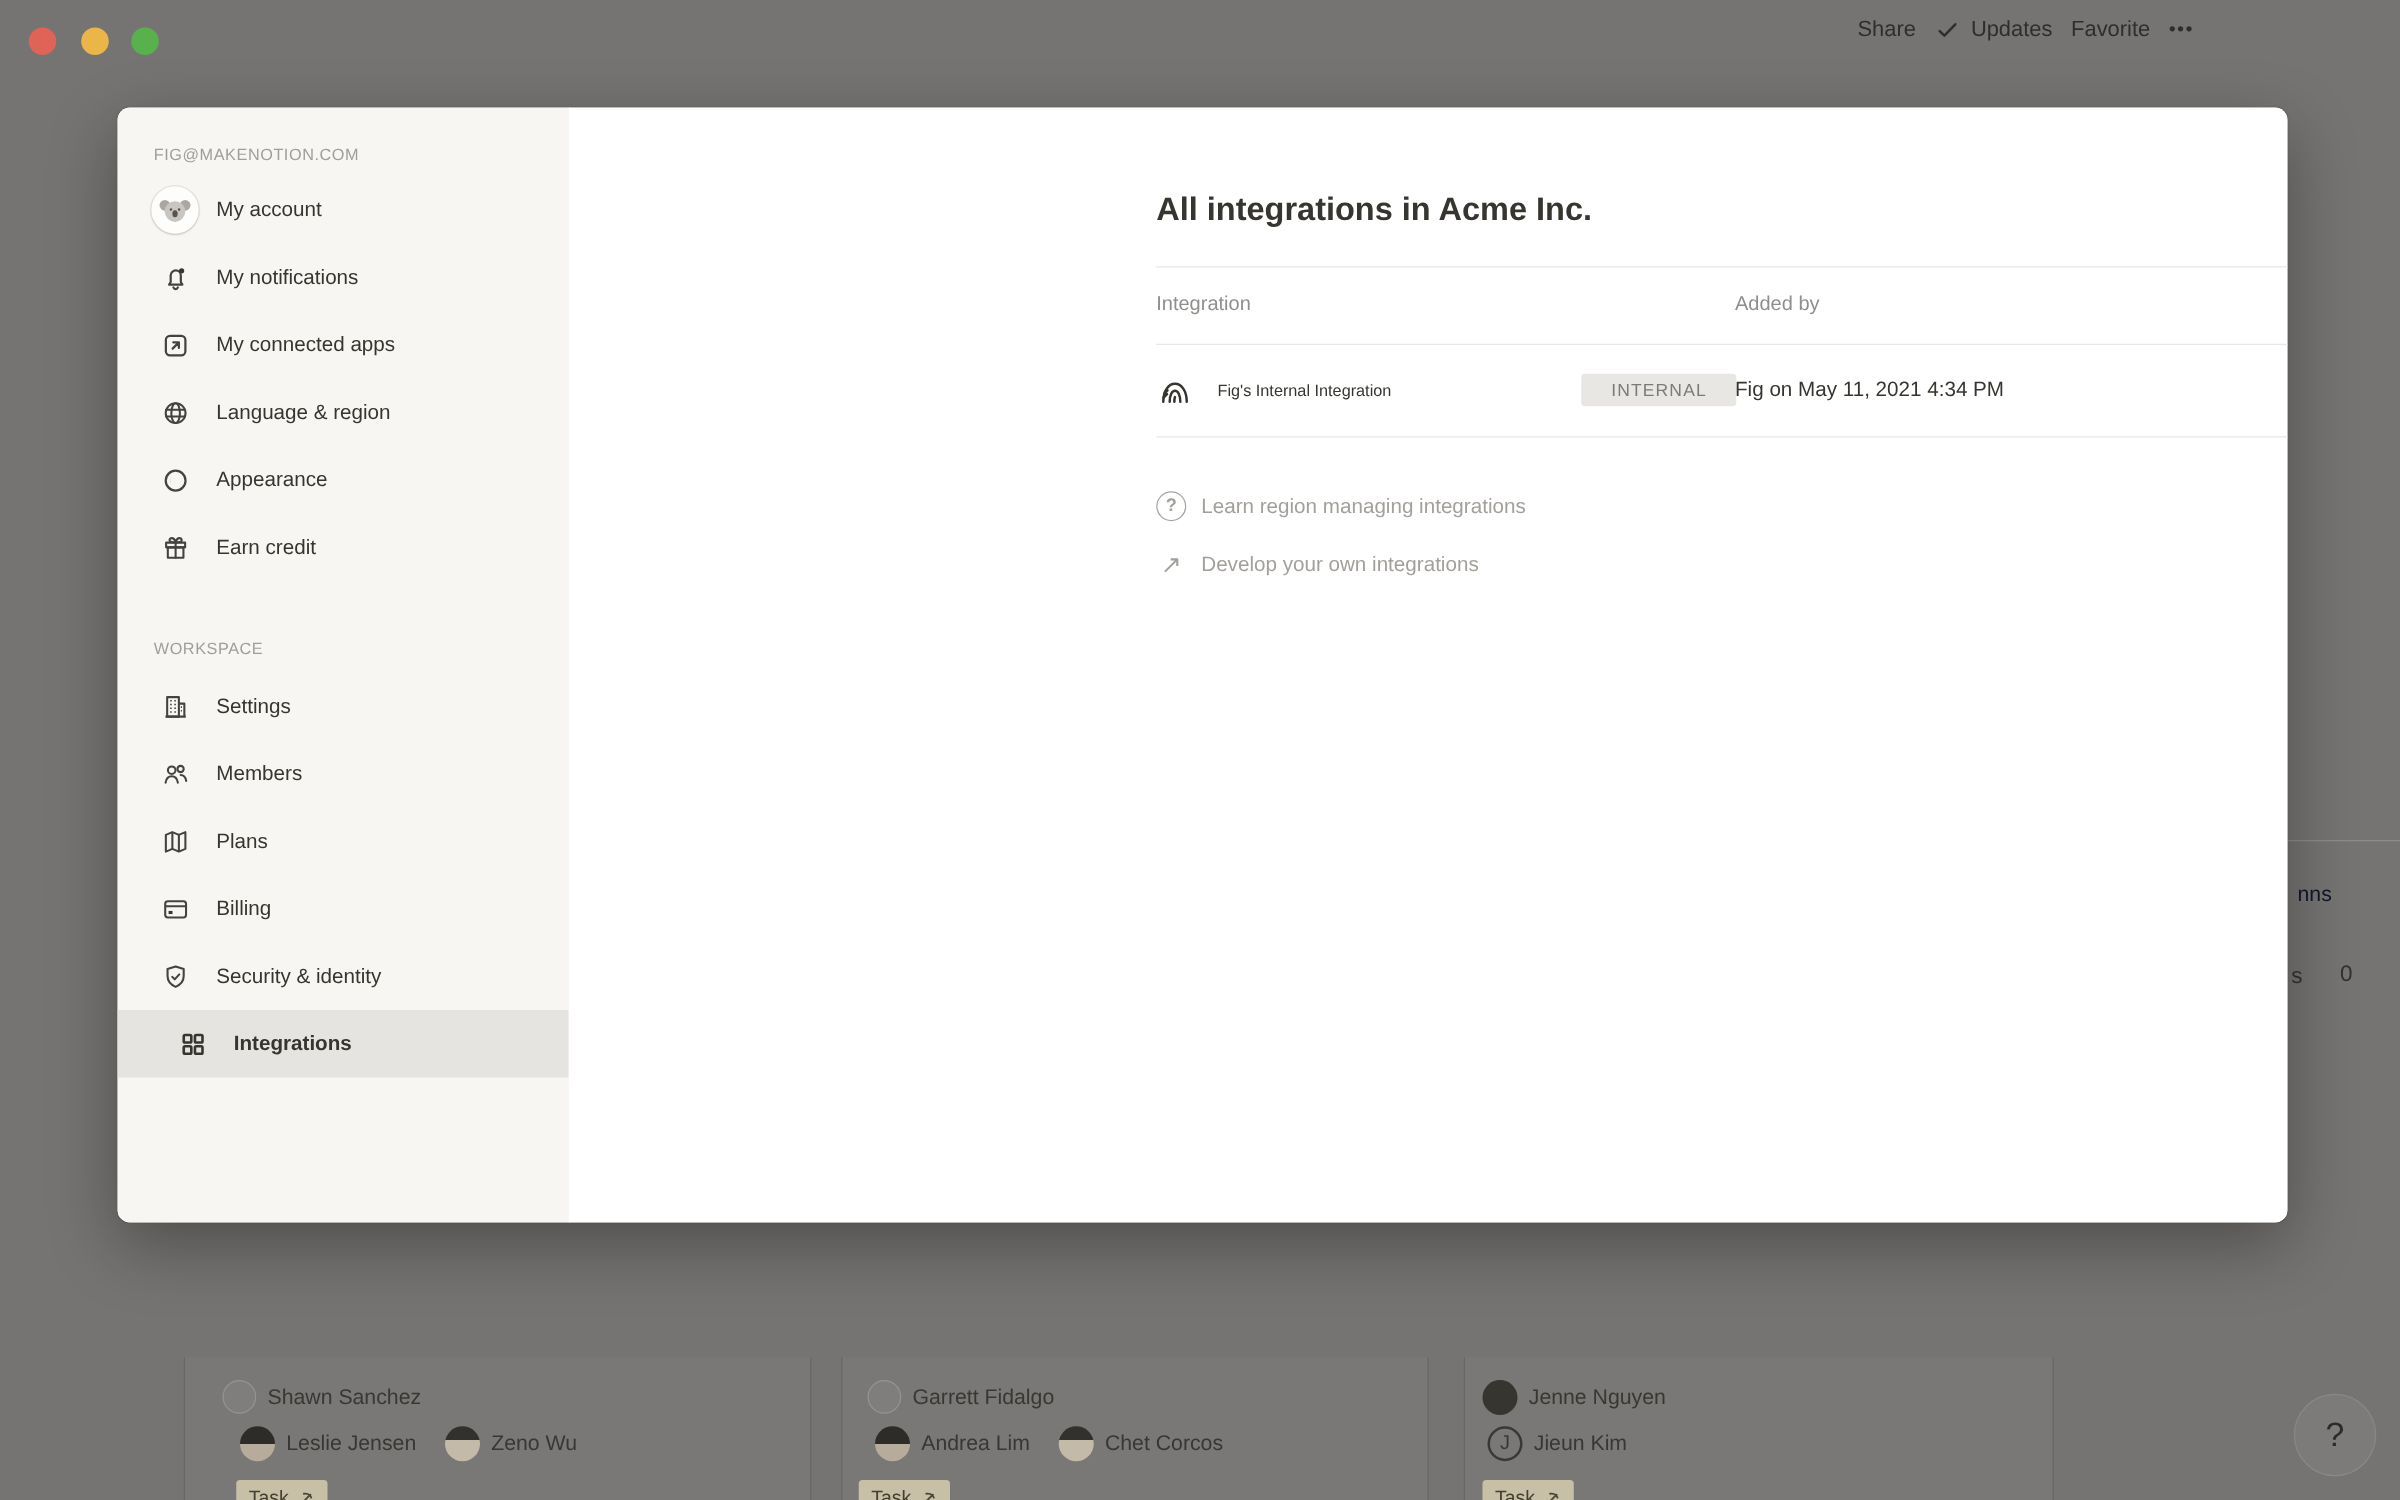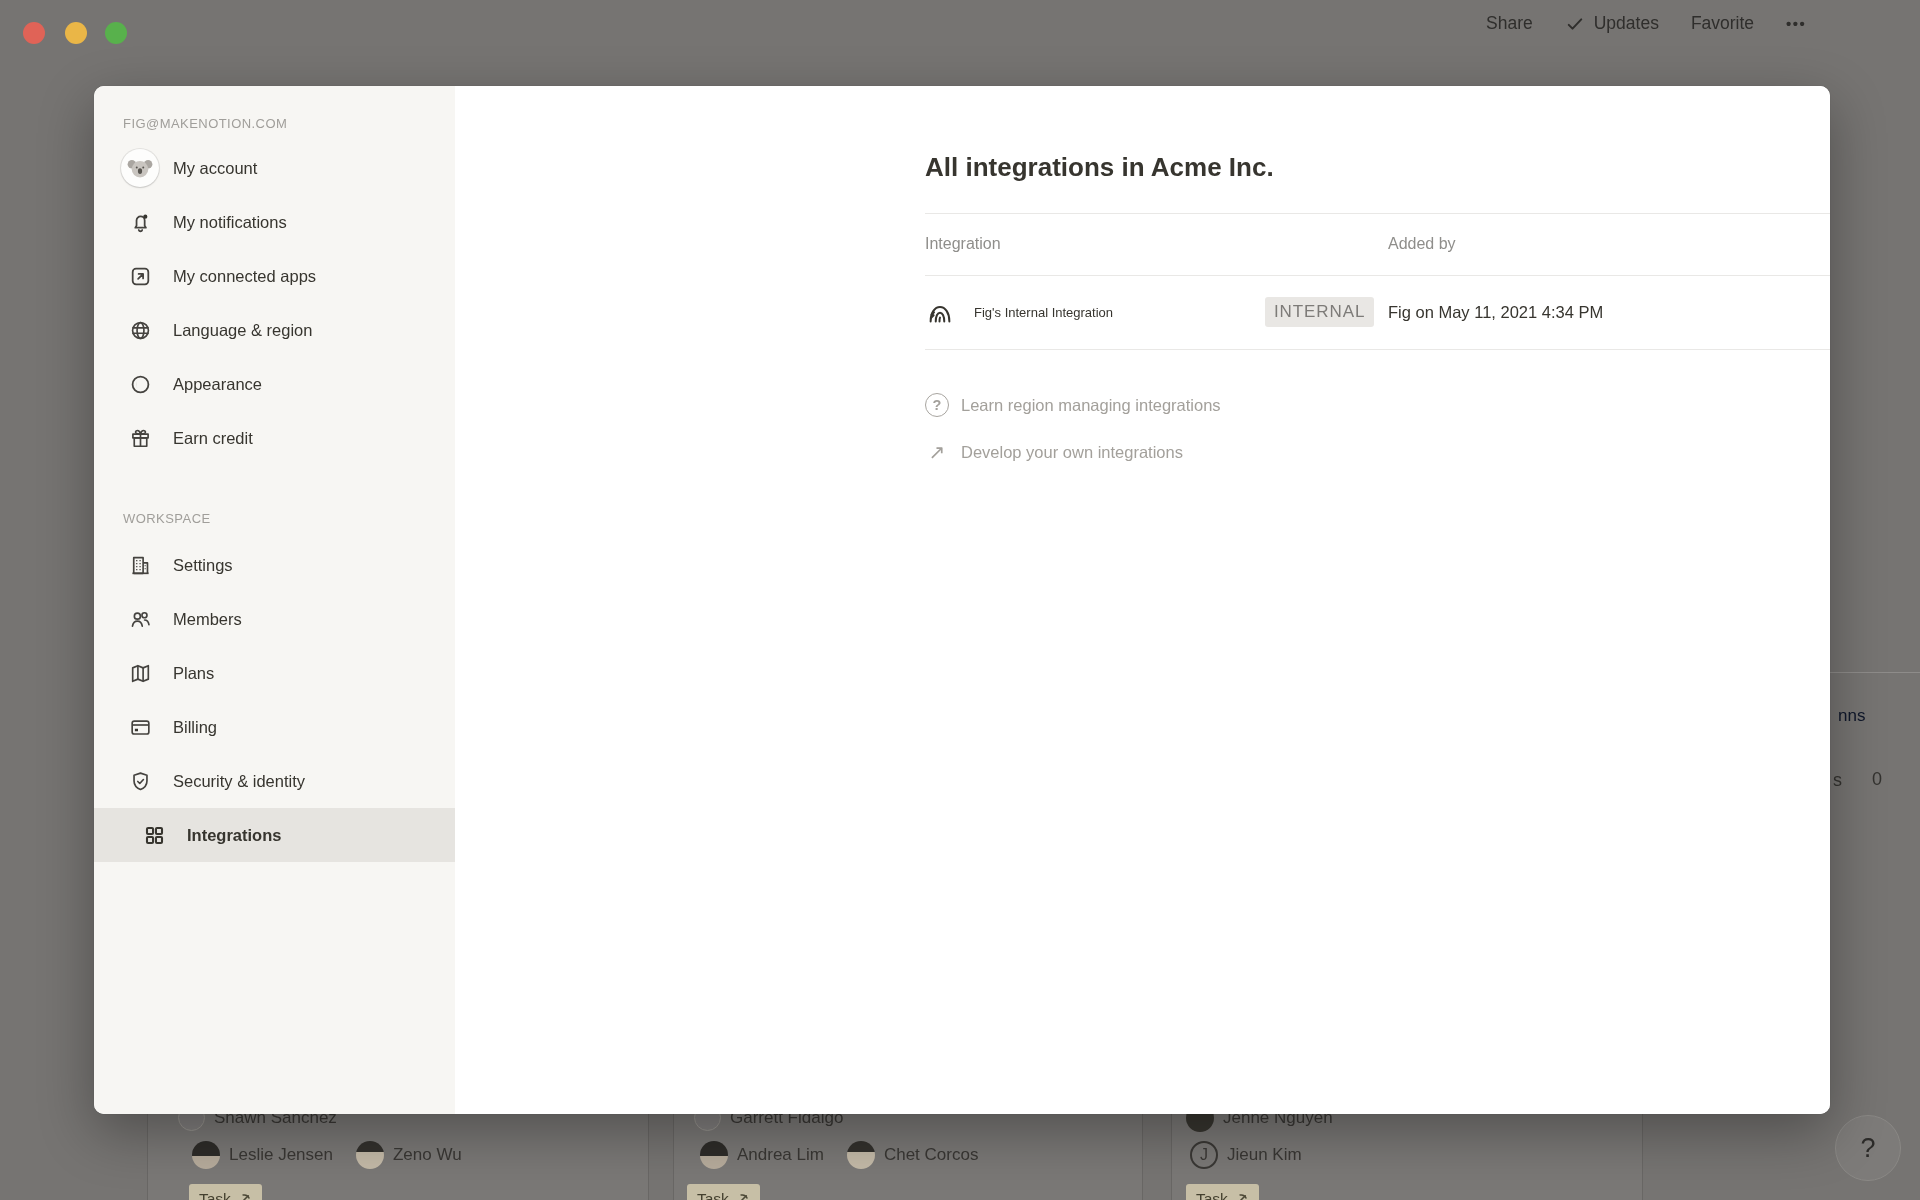--- a/index.html
+++ b/index.html
@@ -6,21 +6,21 @@
   body{width:1920px;height:1200px;overflow:hidden;background:#767472;
        font-family:"Liberation Sans",sans-serif;color:#37352f;position:relative;}
   .stage{position:absolute;inset:0;overflow:hidden;}
 
   
   .traffic{position:absolute;top:22px;width:22px;height:22px;border-radius:50%;}
   .t-close{left:23px;background:#e06357;}
   .t-min{left:65px;background:#eab647;}
   .t-zoom{left:105px;background:#58b14c;}
 
-  .topbar{position:absolute;left:1486px;top:13px;display:flex;align-items:center;gap:32px;
+  .topbar{position:absolute;left:1486px;top:13px;display:flex;align-items:center;gap:15px;
           font-size:17.5px;color:#2f2e2c;}
   .topbar .item{display:flex;align-items:center;gap:9px;white-space:nowrap;cursor:default;}
   .topbar .more{letter-spacing:1.5px;font-size:15px;font-weight:700;color:#2f2e2c;}
 
   .bg-card{position:absolute;top:1086px;height:114px;background:rgba(255,255,255,.03);
            border-left:1px solid rgba(45,44,42,.22);border-right:1px solid rgba(45,44,42,.22);}
   .bg-row{position:absolute;display:flex;align-items:center;gap:9px;font-size:17px;color:#393734;}
   .av{width:28px;height:28px;border-radius:50%;flex:0 0 auto;}
   .av-outline{border:1.5px solid #97948f;background:rgba(255,255,255,.05);width:25px;height:25px;}
   .av-dark{background:linear-gradient(180deg,#2e2c29 52%,#b7ac9c 52%);}
@@ -31,21 +31,21 @@
   .tag{position:absolute;top:1184px;height:30px;display:flex;align-items:center;gap:6px;
        background:#c7bfa6;color:#44402f;border-radius:3px;padding:0 10px;font-size:15.5px;}
   .frag{position:absolute;color:#0f172a;font-size:17px;}
   .frag-dark{color:#33322f;font-size:18px;}
   .bg-line{position:absolute;left:1830px;width:90px;top:672px;border-top:1px solid #8e8c8a;}
   .help-btn{position:absolute;left:1835px;top:1115px;width:64px;height:64px;border-radius:50%;
             border:1px solid #8a8885;background:rgba(255,255,255,.05);display:flex;align-items:center;
             justify-content:center;font-size:27px;color:#2c2b29;}
 
   
-  .modal{position:absolute;left:94px;top:86px;width:1736px;height:1028px;background:#fff;
+  .modal{position:absolute;left:94px;top:86px;width:1736px;height:892px;background:#fff;
          border-radius:10px;box-shadow:0 18px 55px rgba(0,0,0,.33),0 0 1px rgba(0,0,0,.25);overflow:hidden;}
   .sidebar{position:absolute;left:0;top:0;bottom:0;width:361px;background:#f7f6f3;
            border-right:1px solid rgba(0,0,0,.03);}
   .side-head{position:absolute;left:29px;right:10px;font-size:13px;font-weight:500;color:#a09e9a;
              letter-spacing:.45px;}
   .side-item{position:absolute;left:0;right:0;height:54px;display:flex;align-items:center;
              padding-left:27px;box-sizing:border-box;cursor:default;}
   .side-item .ic{width:38px;display:flex;align-items:center;justify-content:center;flex:0 0 auto;}
   .side-item .lbl{margin-left:14px;font-size:16.5px;color:#37352f;}
   .side-item.selected{background:#e6e4e0;}
@@ -57,22 +57,22 @@
   .content{position:absolute;left:361px;top:0;right:0;bottom:0;background:#fff;}
   .page-title{position:absolute;left:470px;top:66px;font-size:26px;font-weight:600;color:#37352f;}
   .divider{position:absolute;left:470px;width:1163px;border-top:1px solid #e9e8e6;}
   .thead{position:absolute;left:470px;top:127px;height:62px;width:1163px;display:flex;align-items:center;
          font-size:16px;color:#8f8e8b;}
   .th-integration{position:absolute;left:0;}
   .th-added{position:absolute;left:463px;}
   .trow{position:absolute;left:470px;top:189px;height:74px;width:1163px;display:flex;align-items:center;}
   .trow .figicon{position:absolute;left:0;width:30px;display:flex;}
   .trow .iname{position:absolute;left:49px;font-size:13px;font-weight:500;color:#37352f;white-space:nowrap;}
-  .badge{position:absolute;left:340px;background:#e9e7e4;color:#7d7b78;font-size:17px;
-         letter-spacing:.9px;border-radius:3px;padding:5px 9px;font-weight:500;}
+  .badge{position:absolute;left:340px;background:#e9e7e4;color:#7d7b78;font-size:14px;
+         letter-spacing:.9px;border-radius:3px;padding:5px 24px;font-weight:500;}
   .addedby{position:absolute;left:463px;font-size:16.5px;color:#37352f;white-space:nowrap;}
   .hlink{position:absolute;left:470px;height:34px;display:flex;align-items:center;gap:12px;
          font-size:16.5px;color:#a3a09b;cursor:pointer;}
   .qcircle{width:24px;height:24px;border:1.6px solid #a8a5a0;border-radius:50%;display:flex;
            align-items:center;justify-content:center;font-size:14.5px;color:#a3a09b;box-sizing:border-box;
            font-weight:600;}
   .ne-arrow{font-size:20px;color:#a3a09b;width:24px;text-align:center;line-height:24px;}
   svg{display:block;}
 </style>
 </head>

